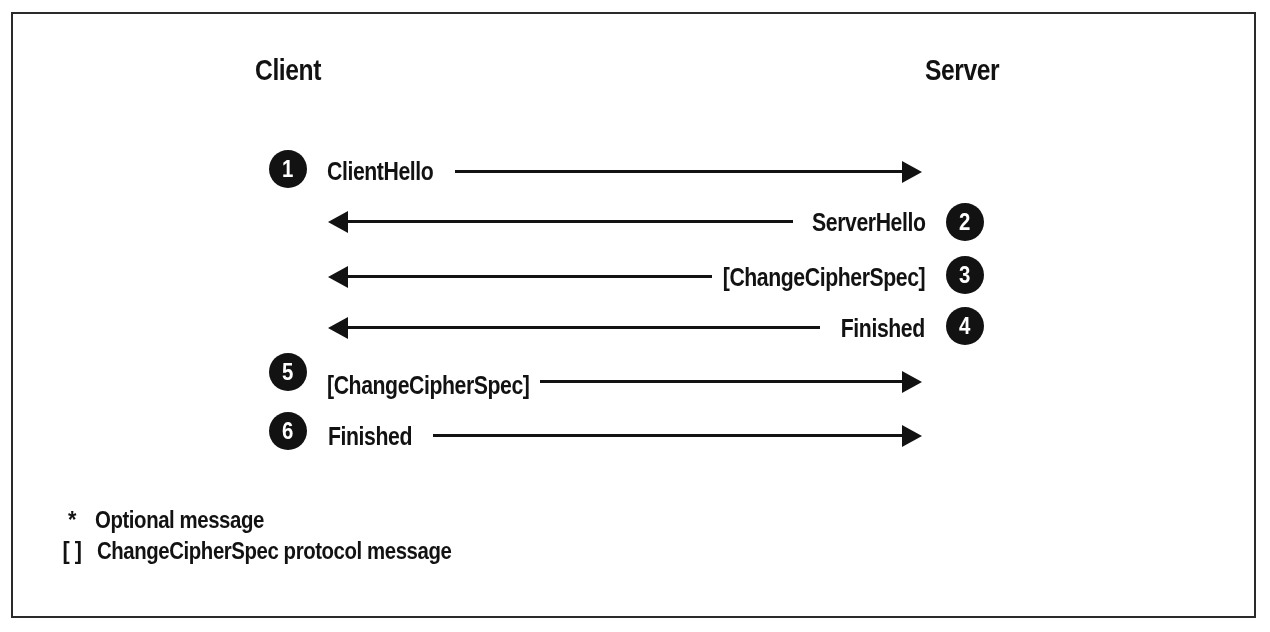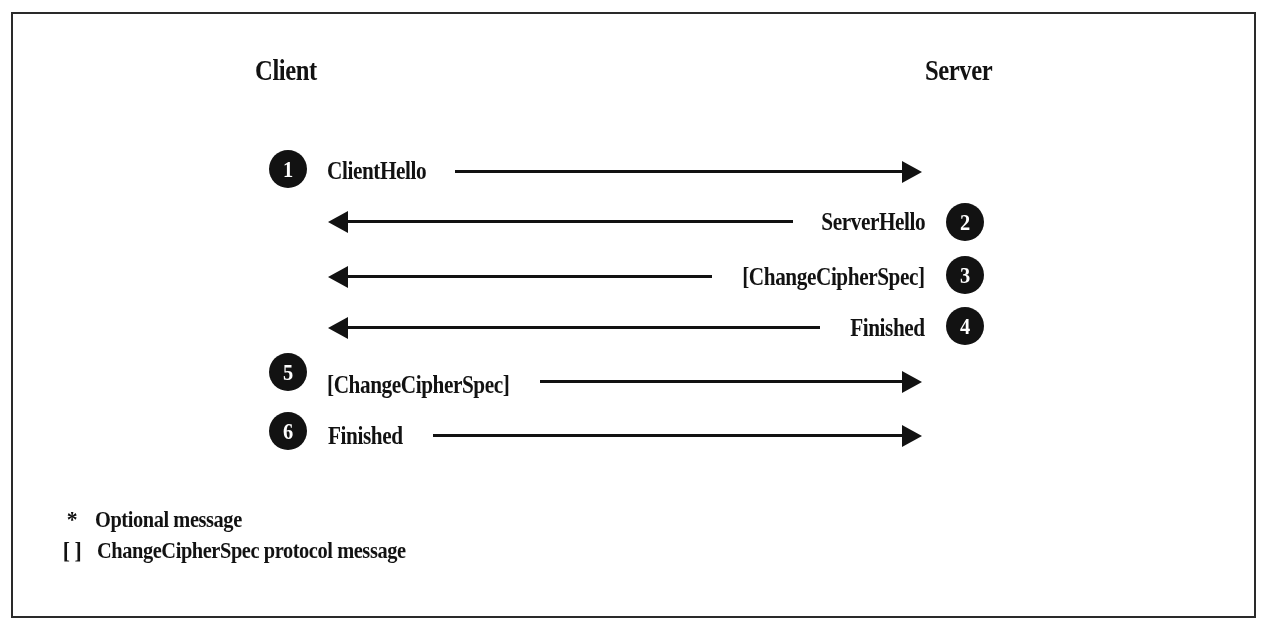--- a/index.html
+++ b/index.html
@@ -4,21 +4,21 @@
 <style>
   :root { --ink: #121212; --bg: #ffffff; --frame: #2a2a2a; }
   * { margin: 0; padding: 0; box-sizing: border-box; }
   html, body { background: var(--bg); }
   .canvas {
     position: relative;
     width: 1270px;
     height: 632px;
     background: var(--bg);
     overflow: hidden;
-    font-family: Liberation Serif, serif;
+    font-family: Liberation Sans, sans-serif;
     color: var(--ink);
   }
   .frame {
     position: absolute;
     left: 11px; top: 12px;
     width: 1245px; height: 606px;
     border: 2px solid var(--frame);
     background: transparent;
   }
   .hdr {

